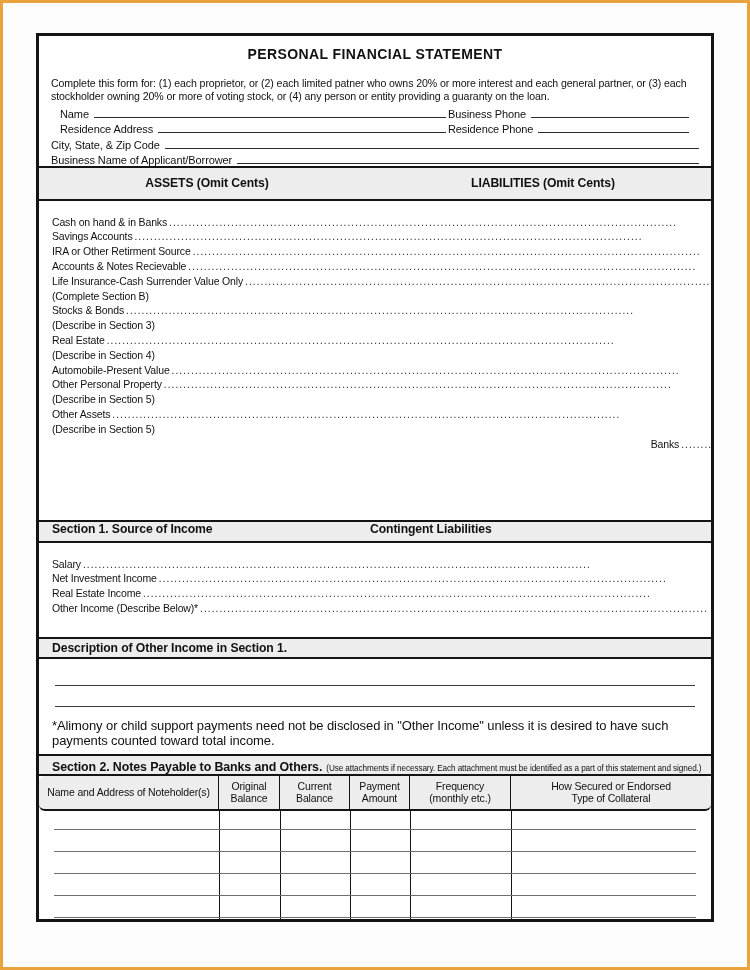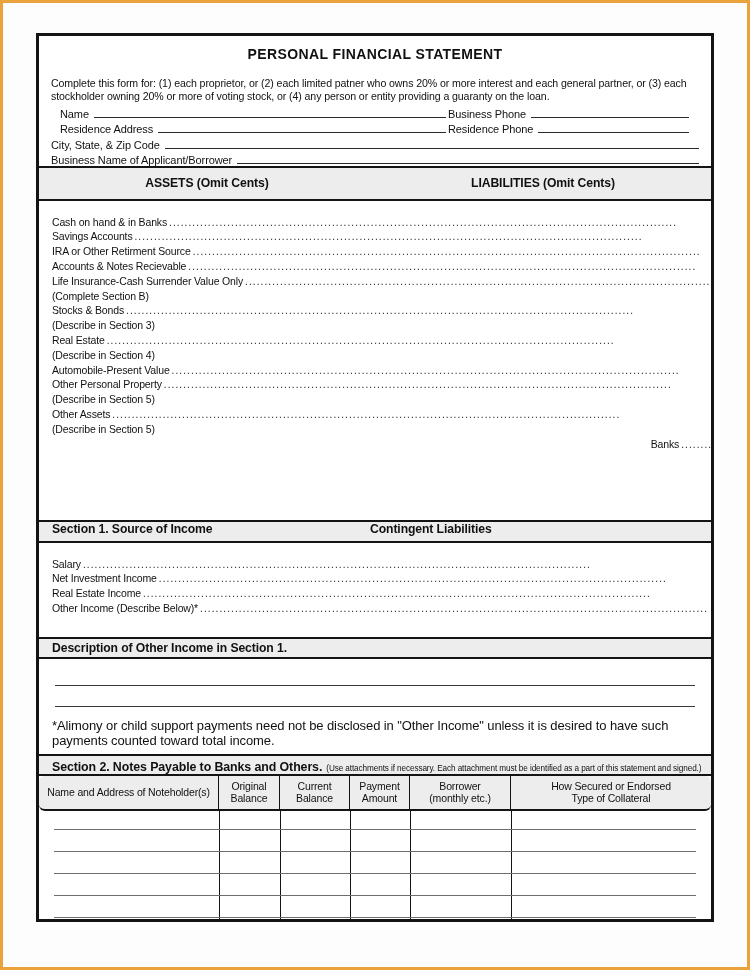--- a/index.html
+++ b/index.html
@@ -226,21 +226,21 @@
   </div>
 
   <div class="thead">
       <div class="th c0">Name and Address of Noteholder(s)</div>
       <div class="th c1">Original
 Balance</div>
       <div class="th c2">Current
 Balance</div>
       <div class="th c3">Payment
 Amount</div>
-      <div class="th c4">Borrower
+      <div class="th c4">Frequency
 (monthly etc.)</div>
       <div class="th c5">How Secured or Endorsed
 Type of Collateral</div>
     </div>
   <div class="tbody">
     <div class="vdiv v0"></div>
     <div class="vdiv v1"></div>
     <div class="vdiv v2"></div>
     <div class="vdiv v3"></div>
     <div class="vdiv v4"></div>

